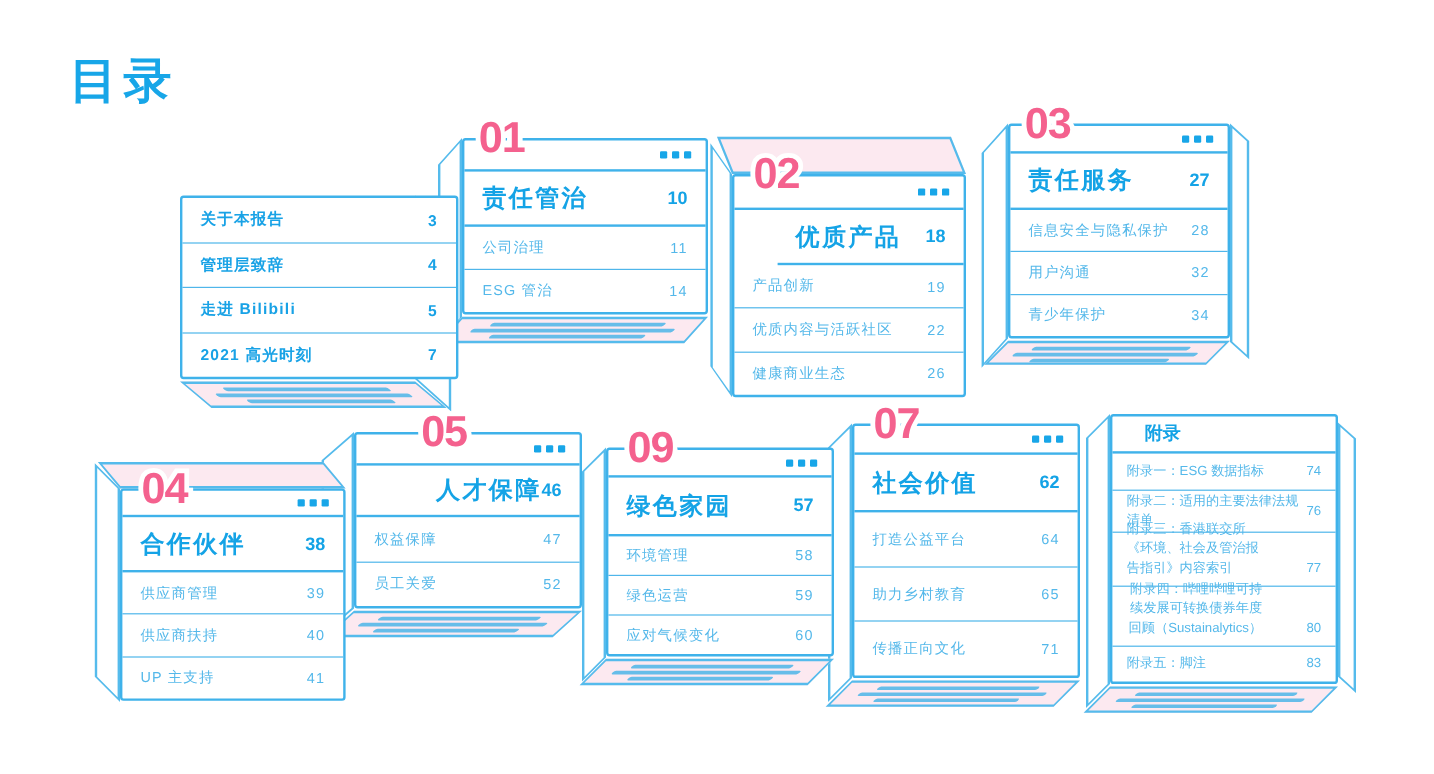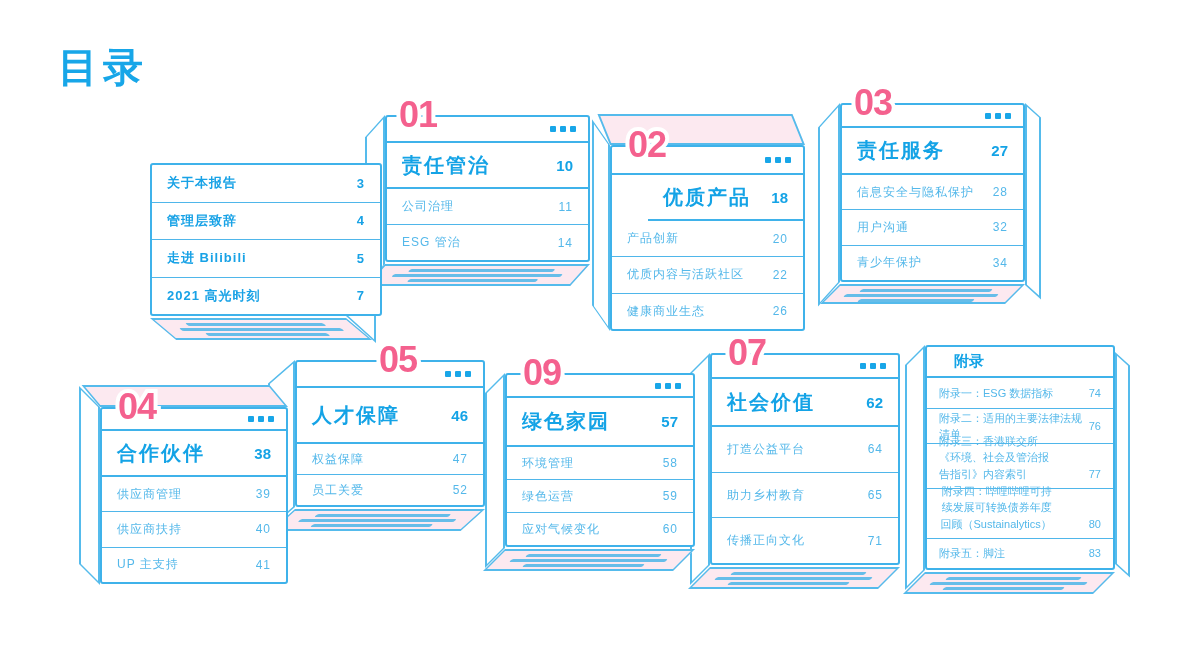--- a/index.html
+++ b/index.html
@@ -114,21 +114,21 @@
             <i></i>
             <i></i>
           </span>
         </div>
       <div class="trow" style="height:46px;margin-left:36px;">
         <span class="t">优质产品</span>
           <span class="tp">18</span>
       </div>
       <div class="item">
           <span>产品创新</span>
-          <span>20</span>
+          <span>19</span>
         </div>
       <div class="item">
           <span>优质内容与活跃社区</span>
           <span>22</span>
         </div>
       <div class="item">
           <span>健康商业生态</span>
           <span>26</span>
         </div>
     </div>
@@ -210,34 +210,34 @@
         <div class="s s3"></div>
     </div>
     <div class="front" style="width:190px;height:147px;">
       <div class="hdr" style="height:24px;">
           <span class="dots">
             <i></i>
             <i></i>
             <i></i>
           </span>
         </div>
-      <div class="trow" style="height:56px;">
+      <div class="trow" style="height:43px;justify-content:flex-end;">
         <span class="t">人才保障</span>
           <span class="tp">46</span>
       </div>
       <div class="item">
           <span>权益保障</span>
           <span>47</span>
         </div>
       <div class="item">
           <span>员工关爱</span>
           <span>52</span>
         </div>
     </div>
-    <span class="num" style="left:84px;" data-text="05"><i>05</i></span>
+    <span class="num" style="left:56px;" data-text="05"><i>05</i></span>
   </div>
 
   <div class="card" style="left:505px;top:373px;">
     <div class="face" style="left:-20px;top:0;width:20px;height:175px;transform:skewY(-45deg);transform-origin:100% 0;"></div>
     <div class="slab" style="left:0;top:176px;width:190px;height:22px;transform:skewX(-45deg);transform-origin:top;">
       <div class="s s1"></div>
         <div class="s s2"></div>
         <div class="s s3"></div>
     </div>
     <div class="front" style="width:190px;height:174px;">

